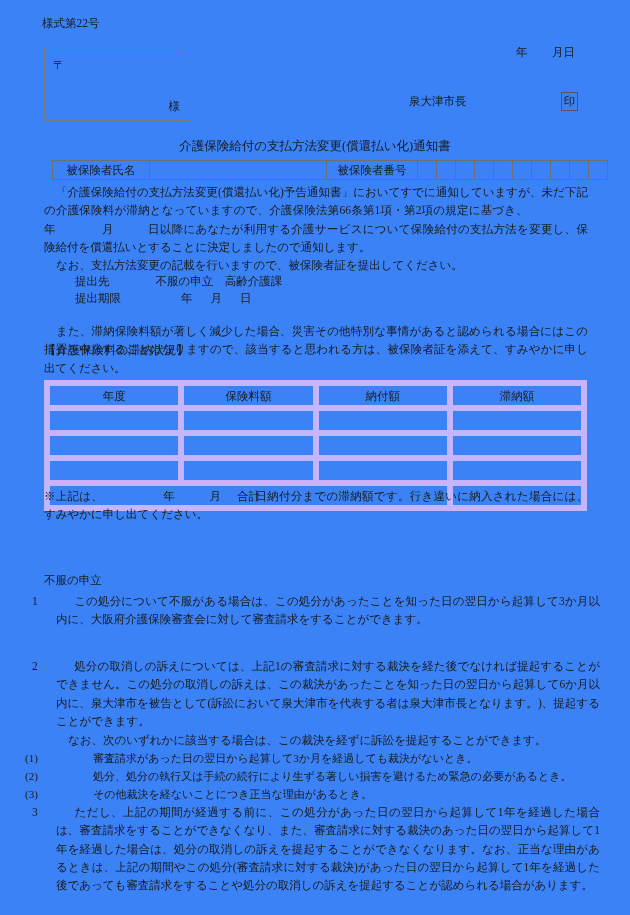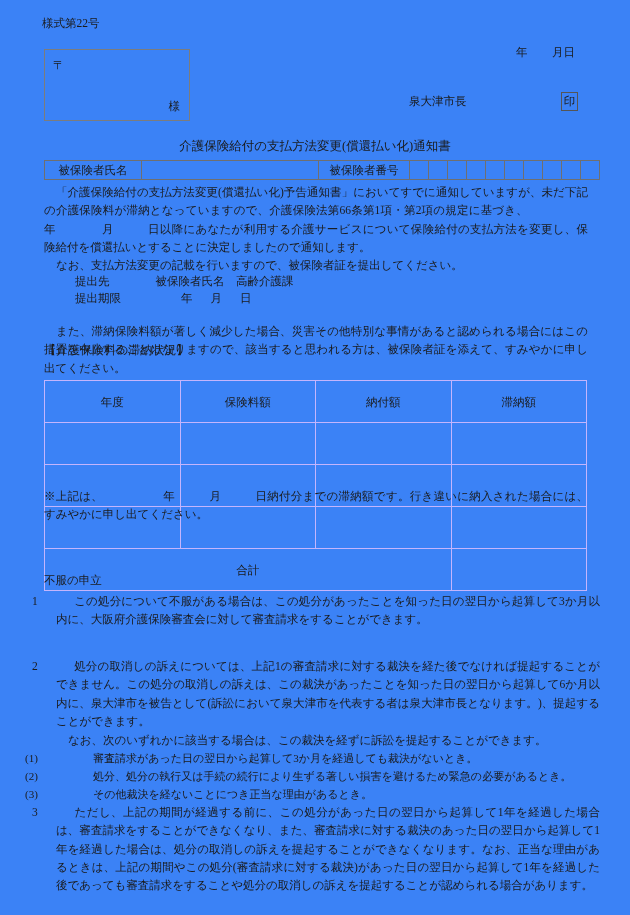--- a/index.html
+++ b/index.html
@@ -75,21 +75,21 @@
   #doc-title {
     left: 0; top: 140px;
     width: 630px;
     text-align: center;
     font-size: 12.5px;
   }
 
   
   #insured-table {
     position: absolute;
-    left: 44px; top: 160px;
+    left: 52px; top: 160px;
     width: 543px;
     border-collapse: collapse;
     table-layout: fixed;
     font-size: 11.5px;
   }
   #insured-table td {
     border: 1px solid #6f6f6f;
     height: 18px;
     padding: 0;
     text-align: center;
@@ -127,23 +127,23 @@
   }
   #arrears-table {
     position: absolute;
     left: 44px; top: 380px;
     width: 543px;
     border-collapse: collapse;
     table-layout: fixed;
     font-size: 11.5px;
   }
   #arrears-table td {
-    border: 1px solid #c4b5fd;
+    border: 6px solid #c4b5fd;
     height: 19px;
-    padding: 11px;
+    padding: 0;
     text-align: center;
     vertical-align: middle;
     width: 25%;
     line-height: 18px;
   }
 
   #arrears-note {
     left: 44px; top: 487px; width: 544px;
     font-size: 11.5px; line-height: 18.3px;
   }
@@ -222,21 +222,21 @@
       <td class="num-cell"></td>
       <td class="num-cell"></td>
     </tr>
   </tbody>
     </table>
 
   <div class="para jp" id="p1"><span>「介護保険給付の支払方法変更(償還払い化)予告通知書」においてすでに通知していますが、未だ下記の介護保険料が滞納となっていますので、介護保険法第66条第1項・第2項の規定に基づき、</span><span class="gap-l"></span><span>年</span><span class="gap-m"></span><span>月</span><span class="gap-s"></span><span>日以降にあなたが利用する介護サービスについて保険給付の支払方法を変更し、保険給付を償還払いとすることに決定しましたので通知します。</span></div>
 
   <div class="para jp" id="p2">なお、支払方法変更の記載を行いますので、被保険者証を提出してください。</div>
 
-  <div class="t jp" id="submit-to"><span>提出先</span><span class="gap-m"></span><span>被保険者氏名　高齢介護課</span></div>
+  <div class="t jp" id="submit-to"><span>提出先</span><span class="gap-m"></span><span>不服の申立　高齢介護課</span></div>
 
   <div class="t jp" id="submit-due"><span>提出期限</span><span class="gap-l"></span><span>年</span><span class="gap-xs"></span><span>月</span><span class="gap-xs"></span><span>日</span></div>
 
   <div class="para jp" id="p3">また、滞納保険料額が著しく減少した場合、災害その他特別な事情があると認められる場合にはこの措置を中止することになりますので、該当すると思われる方は、被保険者証を添えて、すみやかに申し出てください。</div>
 
   <div class="t jp" id="arrears-heading">【介護保険料の滞納状況】</div>
 
   <table id="arrears-table">
     <tbody>
         <tr>

